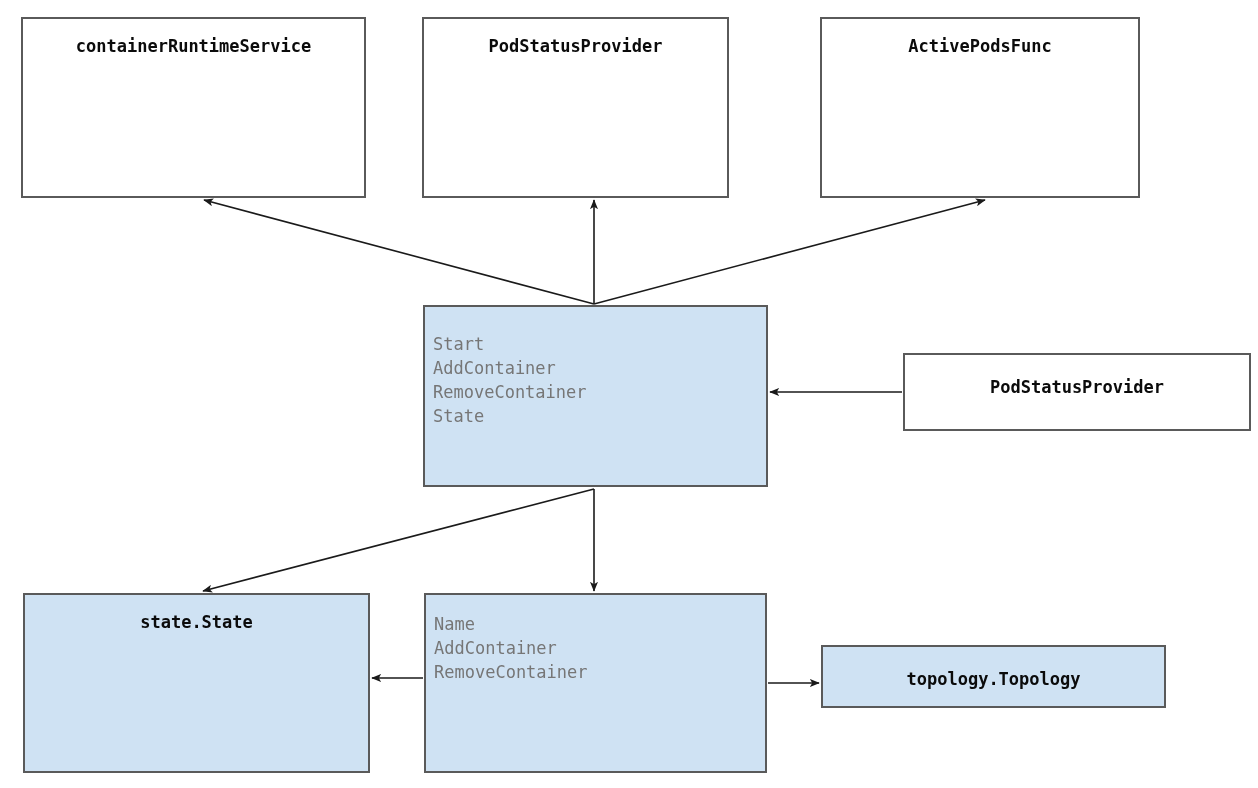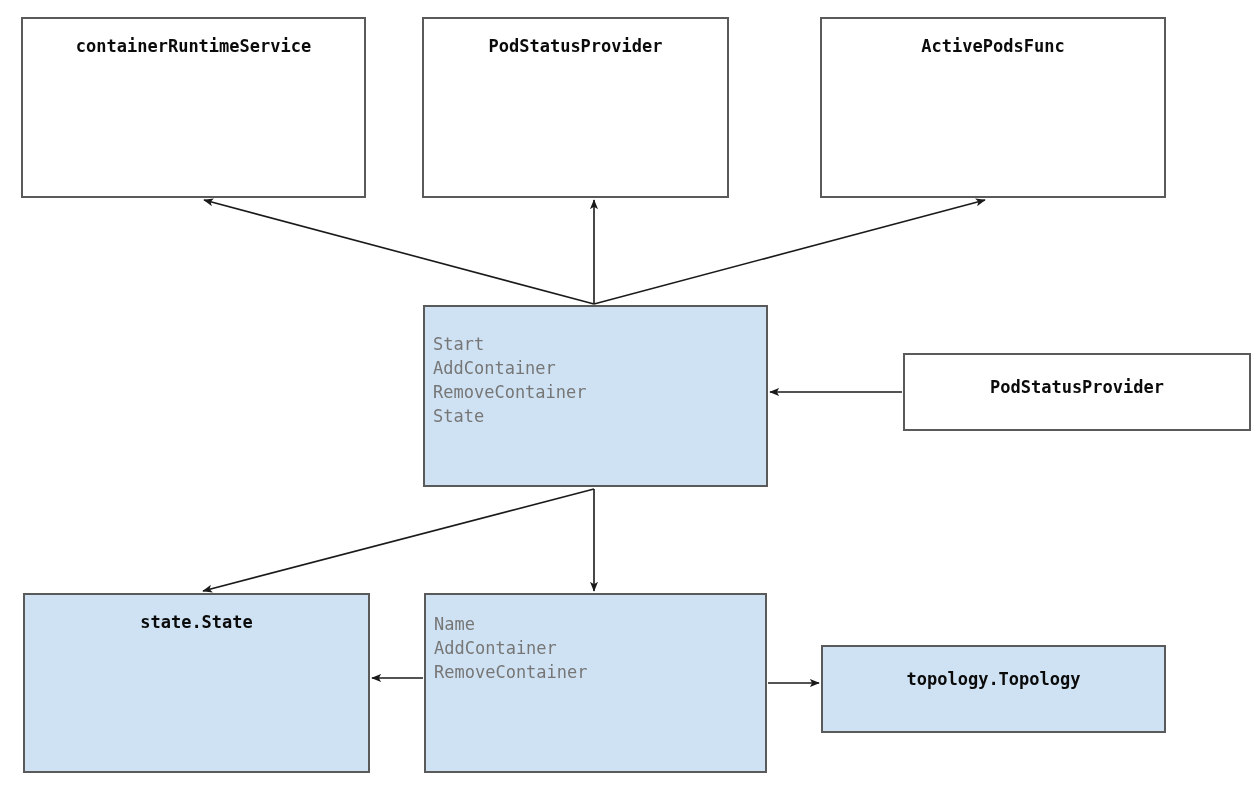--- a/index.html
+++ b/index.html
@@ -77,38 +77,38 @@
       </g>
   </svg>
 
   <div id="node-layer">
       <div class="node" style="left: 21px; top: 17px; width: 345px; height: 181px;">
         <span class="node-title" style="margin-top: 17px;">containerRuntimeService</span>
       </div>
       <div class="node" style="left: 422px; top: 17px; width: 307px; height: 181px;">
         <span class="node-title" style="margin-top: 17px;">PodStatusProvider</span>
       </div>
-      <div class="node" style="left: 820px; top: 17px; width: 346px; height: 181px;">
+      <div class="node" style="left: 820px; top: 17px; width: 320px; height: 181px;">
         <span class="node-title" style="margin-top: 17px;">ActivePodsFunc</span>
       </div>
       <div class="node filled" style="left: 423px; top: 305px; width: 345px; height: 182px;">
         <span class="node-members" style="margin-top: 25px; margin-left: 8px;">Start
 AddContainer
 RemoveContainer
 State</span>
       </div>
       <div class="node" style="left: 903px; top: 353px; width: 348px; height: 78px;">
         <span class="node-title" style="margin-top: 22px;">PodStatusProvider</span>
       </div>
       <div class="node filled" style="left: 23px; top: 593px; width: 347px; height: 180px;">
         <span class="node-title" style="margin-top: 17px;">state.State</span>
       </div>
       <div class="node filled" style="left: 424px; top: 593px; width: 343px; height: 180px;">
         <span class="node-members" style="margin-top: 17px; margin-left: 8px;">Name
 AddContainer
 RemoveContainer</span>
       </div>
-      <div class="node filled" style="left: 821px; top: 645px; width: 345px; height: 88px;">
+      <div class="node filled" style="left: 821px; top: 645px; width: 345px; height: 63px;">
         <span class="node-title" style="margin-top: 22px;">topology.Topology</span>
       </div>
     </div>
 
 </div>
 
 </body></html>

